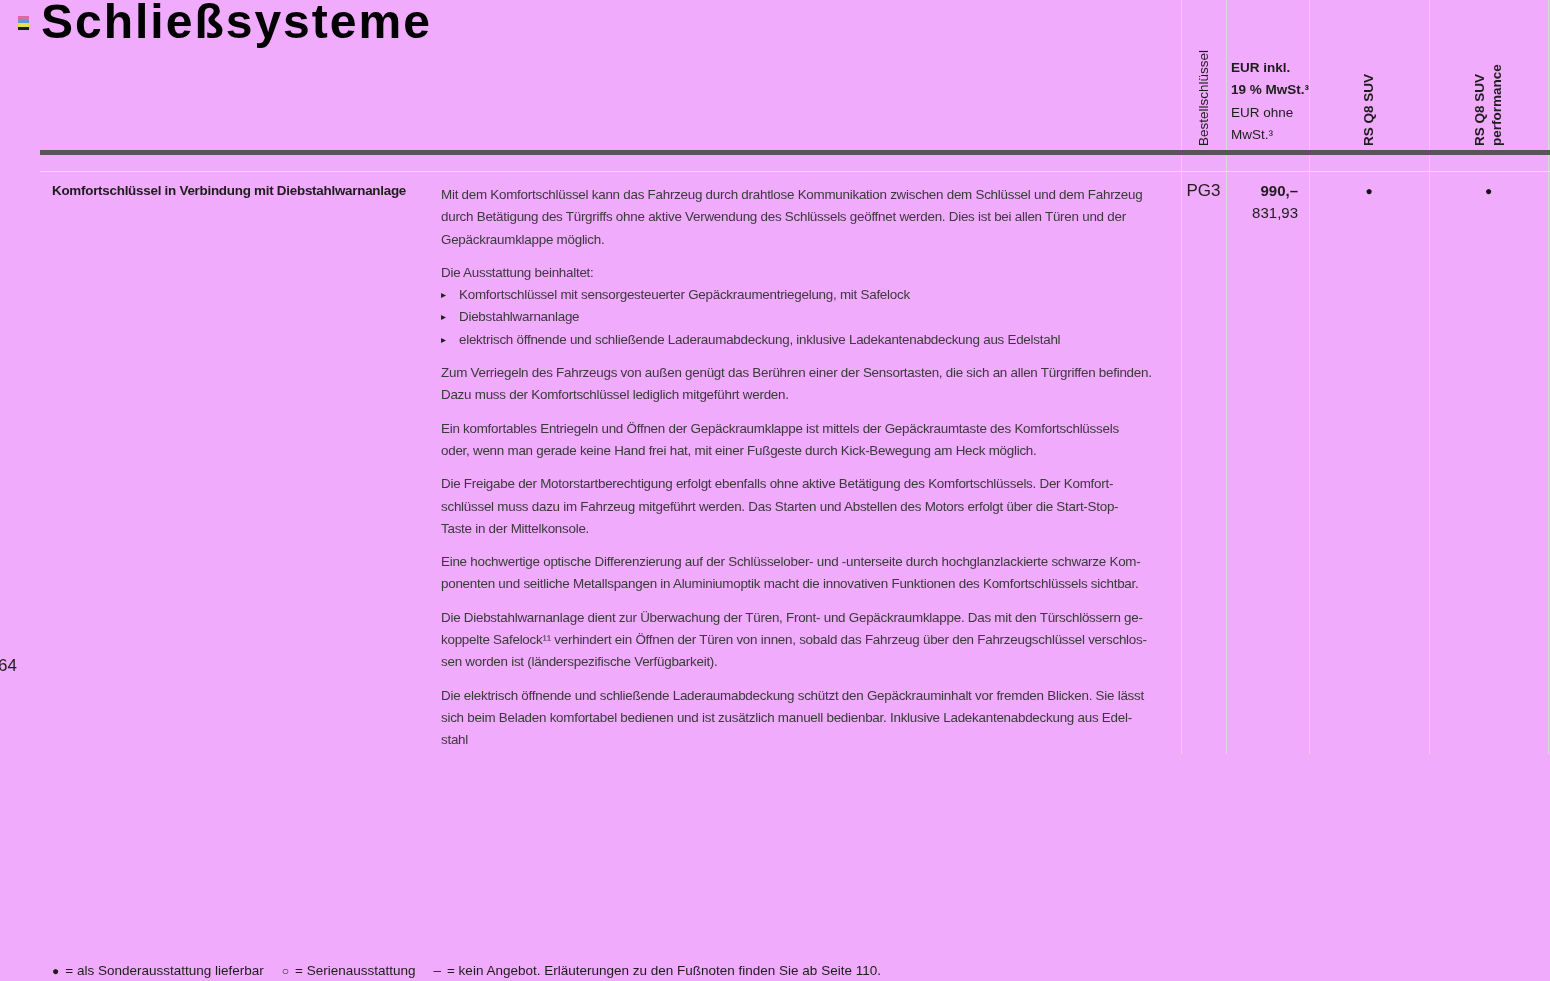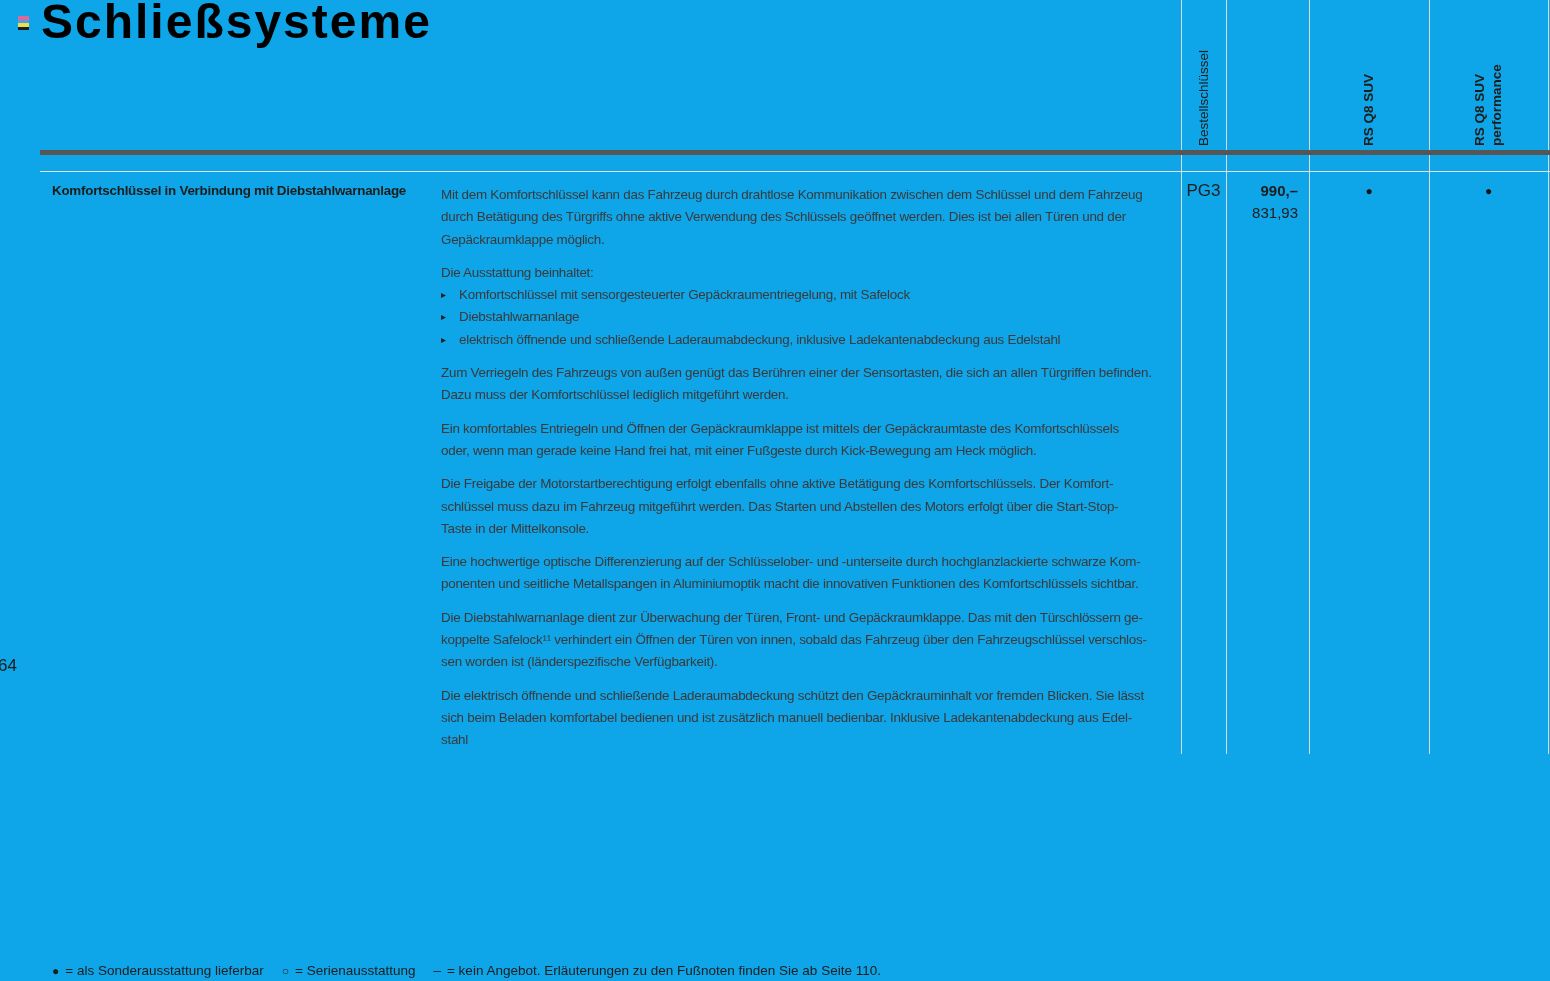--- a/index.html
+++ b/index.html
@@ -1,16 +1,16 @@
 <!DOCTYPE html>
 <html lang="de"><head>
 <meta charset="utf-8">
 <style>
   html,body{margin:0;padding:0;background:#fff}
-  .page{position:relative;width:1550px;height:981px;background:#0ea5e9;overflow:hidden;
+  .page{position:relative;width:1550px;height:981px;background:#f0abfc;overflow:hidden;
         font-family:"Liberation Sans",sans-serif;color:#3a3a3a}
 
   
   .print-mark{position:absolute;left:18px;top:16px;width:11px;height:14px;display:flex;flex-direction:column}
   .print-mark div{flex:1}
 
   
   .title{position:absolute;left:41px;top:-6px;margin:0;font-size:48px;line-height:56px;
          font-weight:bold;color:#000;letter-spacing:2px;white-space:nowrap}
 
@@ -75,20 +75,26 @@
   <div class="vline vl1"></div>
   <div class="vline vl2"></div>
   <div class="vline vl3"></div>
   <div class="vline vl4"></div>
   <div class="vline vl5"></div>
   <div class="thick-rule"></div>
   <div class="row-top-line"></div>
 
   <div class="vhead vh-order">Bestellschlüssel</div>
 
+  <div class="price-head">
+    <div class="b">EUR inkl.</div>
+    <div class="b">19 % MwSt.³</div>
+    <div>EUR ohne</div>
+    <div>MwSt.³</div>
+  </div>
 
   <div class="vhead bold vh-m1">RS Q8 SUV</div>
 
   <div class="vhead bold vh-m2">RS Q8 SUV<br>performance</div>
 
   <div class="row-label">Komfortschlüssel in Verbindung mit Diebstahlwarnanlage</div>
 
   <div class="desc">
     <p class="block">Mit dem Komfortschlüssel kann das Fahrzeug durch drahtlose Kommunikation zwischen dem Schlüssel und dem Fahrzeug<br>durch Betätigung des Türgriffs ohne aktive Verwendung des Schlüssels geöffnet werden. Dies ist bei allen Türen und der<br>Gepäckraumklappe möglich.</p>
 

